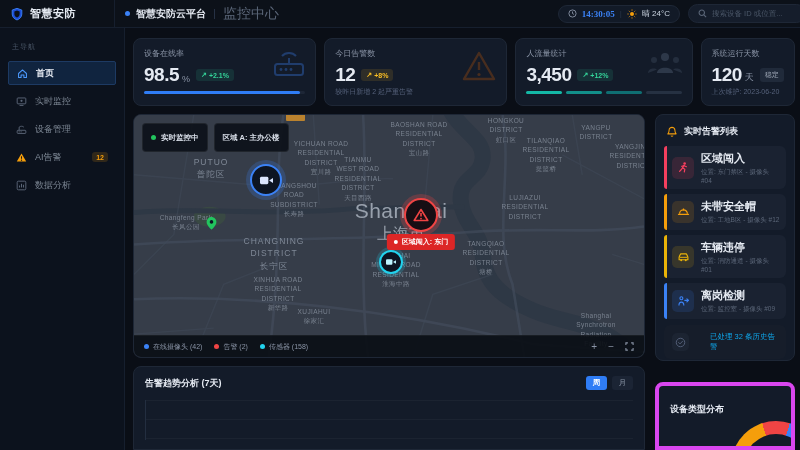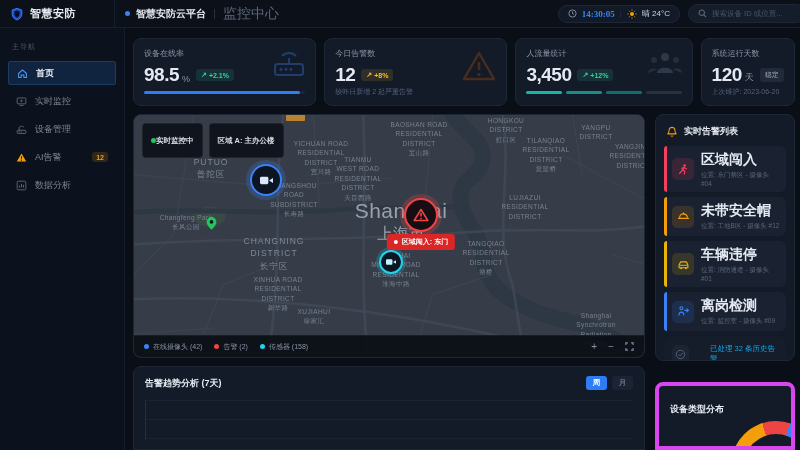--- a/index.html
+++ b/index.html
@@ -87,21 +87,21 @@
   .mid-row { display:flex; gap:10px; margin-top:8px; flex:1; min-height:0; }
   .left-col { width:512px; flex:none; display:flex; flex-direction:column; }
   .right-col { flex:1; display:flex; flex-direction:column; min-width:0; }
 
   
   .map-card { height:244px; border-radius:8px; border:1px solid #1e2736; position:relative;
     overflow:hidden; background:#363d49; }
   .map-bg { position:absolute; inset:0; }
   .map-chips { position:absolute; left:8px; top:8px; display:flex; gap:6px; z-index:5; }
   .map-chip { background:rgba(10,15,23,.88); border:1px solid rgba(255,255,255,.07);
-    border-radius:4px; height:35px; display:flex; align-items:center; 
+    border-radius:4px; height:29px; display:flex; align-items:center; gap:5px;
     padding:0 8px; font-size:7.5px; font-weight:bold; color:#d7dde7; }
   .gdot { width:5px; height:5px; border-radius:50%; background:#22c55e; }
   .hwy-badge { position:absolute; left:152px; top:-1px; width:19px; height:7px;
     background:#c98a2b; border-radius:1px; opacity:.9; }
   .map-label { position:absolute; transform:translateX(-50%); text-align:center;
     white-space:pre-line; font-size:6.5px; line-height:1.45; letter-spacing:.4px;
     color:#79828f; z-index:2; }
   .map-label.big { font-size:8.5px; letter-spacing:1px; color:#7f8896; }
   .city-label { position:absolute; left:267px; top:84px; transform:translateX(-50%);
     text-align:center; z-index:2; color:#99a1ad; }
@@ -141,21 +141,21 @@
   .alert-item.sev-red::before { background:#f43f5e; }
   .alert-item.sev-orange::before { background:#f59e0b; }
   .alert-item.sev-yellow::before { background:#eab308; }
   .alert-item.sev-blue::before { background:#3b82f6; }
   .alert-ic { width:22px; height:22px; border-radius:5px; display:flex; align-items:center;
     justify-content:center; flex:none; }
   .sev-red .alert-ic { background:rgba(244,63,94,.14); color:#f43f5e; }
   .sev-orange .alert-ic { background:rgba(245,158,11,.14); color:#f59e0b; }
   .sev-yellow .alert-ic { background:rgba(234,179,8,.14); color:#eab308; }
   .sev-blue .alert-ic { background:rgba(59,130,246,.14); color:#3b82f6; }
-  .alert-title { font-size:14px; font-weight:bold; margin-bottom:2px; }
+  .alert-title { font-size:11px; font-weight:bold; margin-bottom:2px; }
   .alert-loc { font-size:6.5px; color:#5b6678; }
   .history-row { margin-top:1px; background:#161d2a; border-radius:6px; padding:7px 8px;
     display:flex; align-items:center; gap:21px; color:#0ea5e9; cursor:pointer; }
   .history-ic { width:18px; height:18px; border-radius:5px; background:#1c2432;
     display:flex; align-items:center; justify-content:center; color:#55617a; }
   .history-tx { font-size:7.5px; }
 
   
   .trend-card { margin-top:8px; flex:1; background:#131b29; border:1px solid #1e2736;
     border-radius:8px 8px 0 0; padding:9px 11px; overflow:hidden; }

